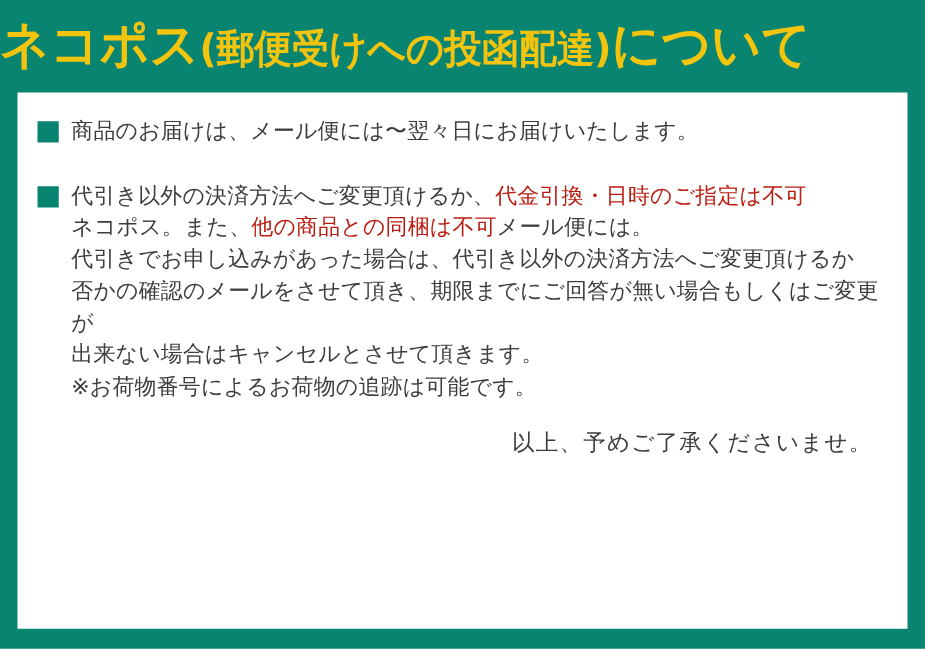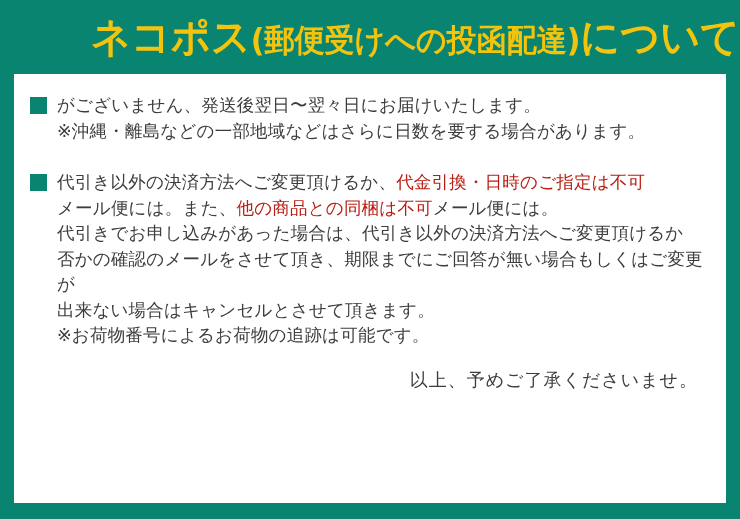--- a/index.html
+++ b/index.html
@@ -11,21 +11,21 @@
   }
   html,body{margin:0;padding:0;}
   body{
     width:740px;height:519px;
     background:var(--teal);
     font-family:"DejaVu Sans","Liberation Sans",sans-serif;
     position:relative;overflow:hidden;
   }
   .header{
     height:72px;
-    display:flex;align-items:center;justify-content:flex-end;
+    display:flex;align-items:center;justify-content:flex-start;
   }
   .header-title{
     color:var(--yellow);
     font-weight:bold;
     white-space:nowrap;
     letter-spacing:0px;
     line-height:1;
     transform:scaleY(1.05);
   }
   .seg-large{font-size:39px;}
@@ -68,29 +68,28 @@
 
 <div class="header">
   <div class="header-title" id="header-title"><span class="seg-large">ネコポス</span><span class="seg-small">(郵便受けへの投函配達)</span><span class="seg-large">について</span></div>
 </div>
 
 <div class="panel">
   <div id="blocks">
       <div class="block block-1">
         <span class="bullet"></span>
         <div class="block-text">
-          <div><span>がございません、発送後翌日〜翌々日にお届けいたします。</span></div>
-          <div><span>※沖縄・離島などの一部地域などはさらに日数を要する場合があります。</span></div>
+          <div><span>商品のお届けは、メール便には〜翌々日にお届けいたします。</span></div>
         </div>
       </div>
       <div class="block block-2">
         <span class="bullet"></span>
         <div class="block-text">
           <div><span>代引き以外の決済方法へご変更頂けるか、</span><span class="red">代金引換・日時のご指定は不可</span></div>
-          <div><span>メール便には。また、</span><span class="red">他の商品との同梱は不可</span><span>メール便には。</span></div>
+          <div><span>ネコポス。また、</span><span class="red">他の商品との同梱は不可</span><span>メール便には。</span></div>
           <div><span>代引きでお申し込みがあった場合は、代引き以外の決済方法へご変更頂けるか</span></div>
           <div><span>否かの確認のメールをさせて頂き、期限までにご回答が無い場合もしくはご変更が</span></div>
           <div><span>出来ない場合はキャンセルとさせて頂きます。</span></div>
           <div><span>※お荷物番号によるお荷物の追跡は可能です。</span></div>
         </div>
       </div>
     </div>
   <div class="footer">以上、予めご了承くださいませ。</div>
 </div>
 

